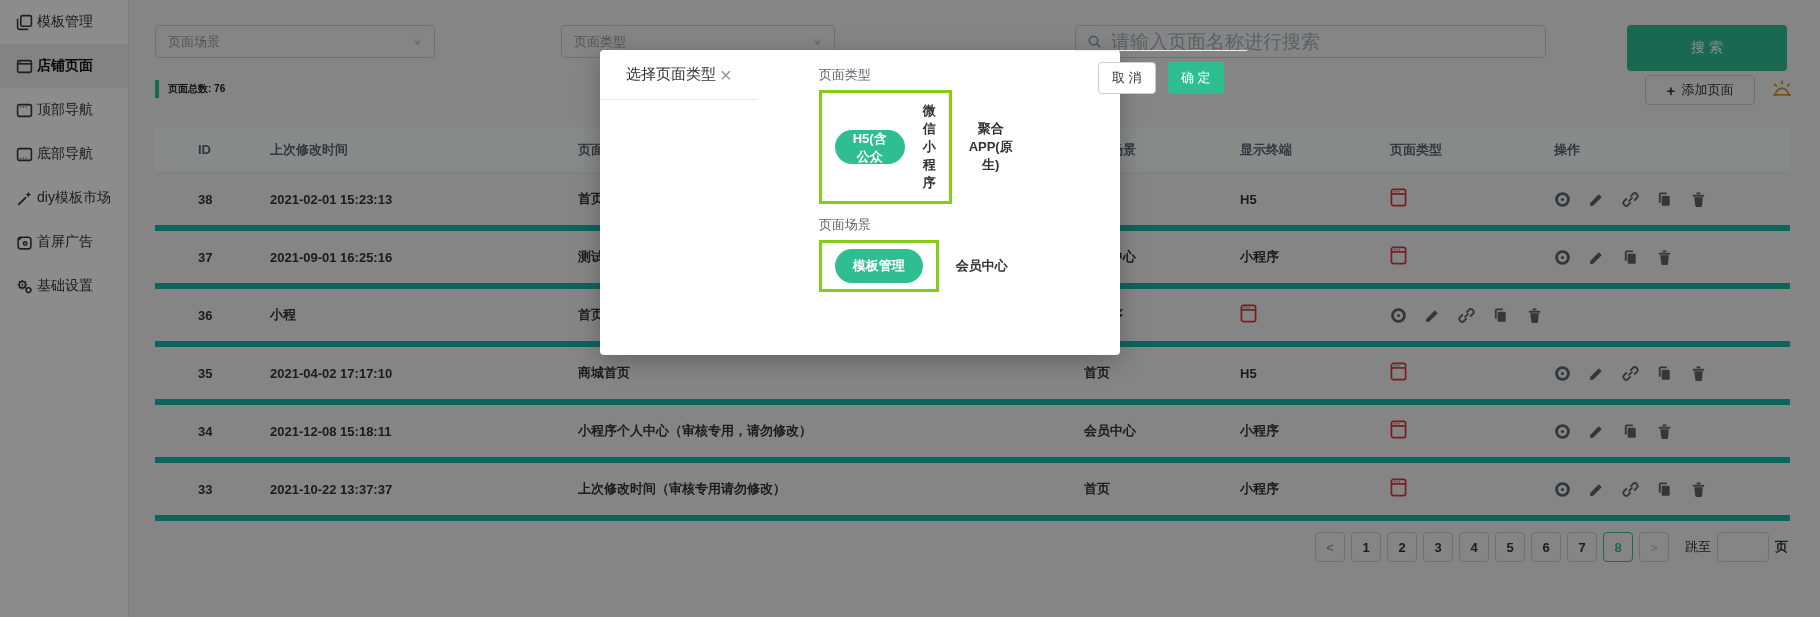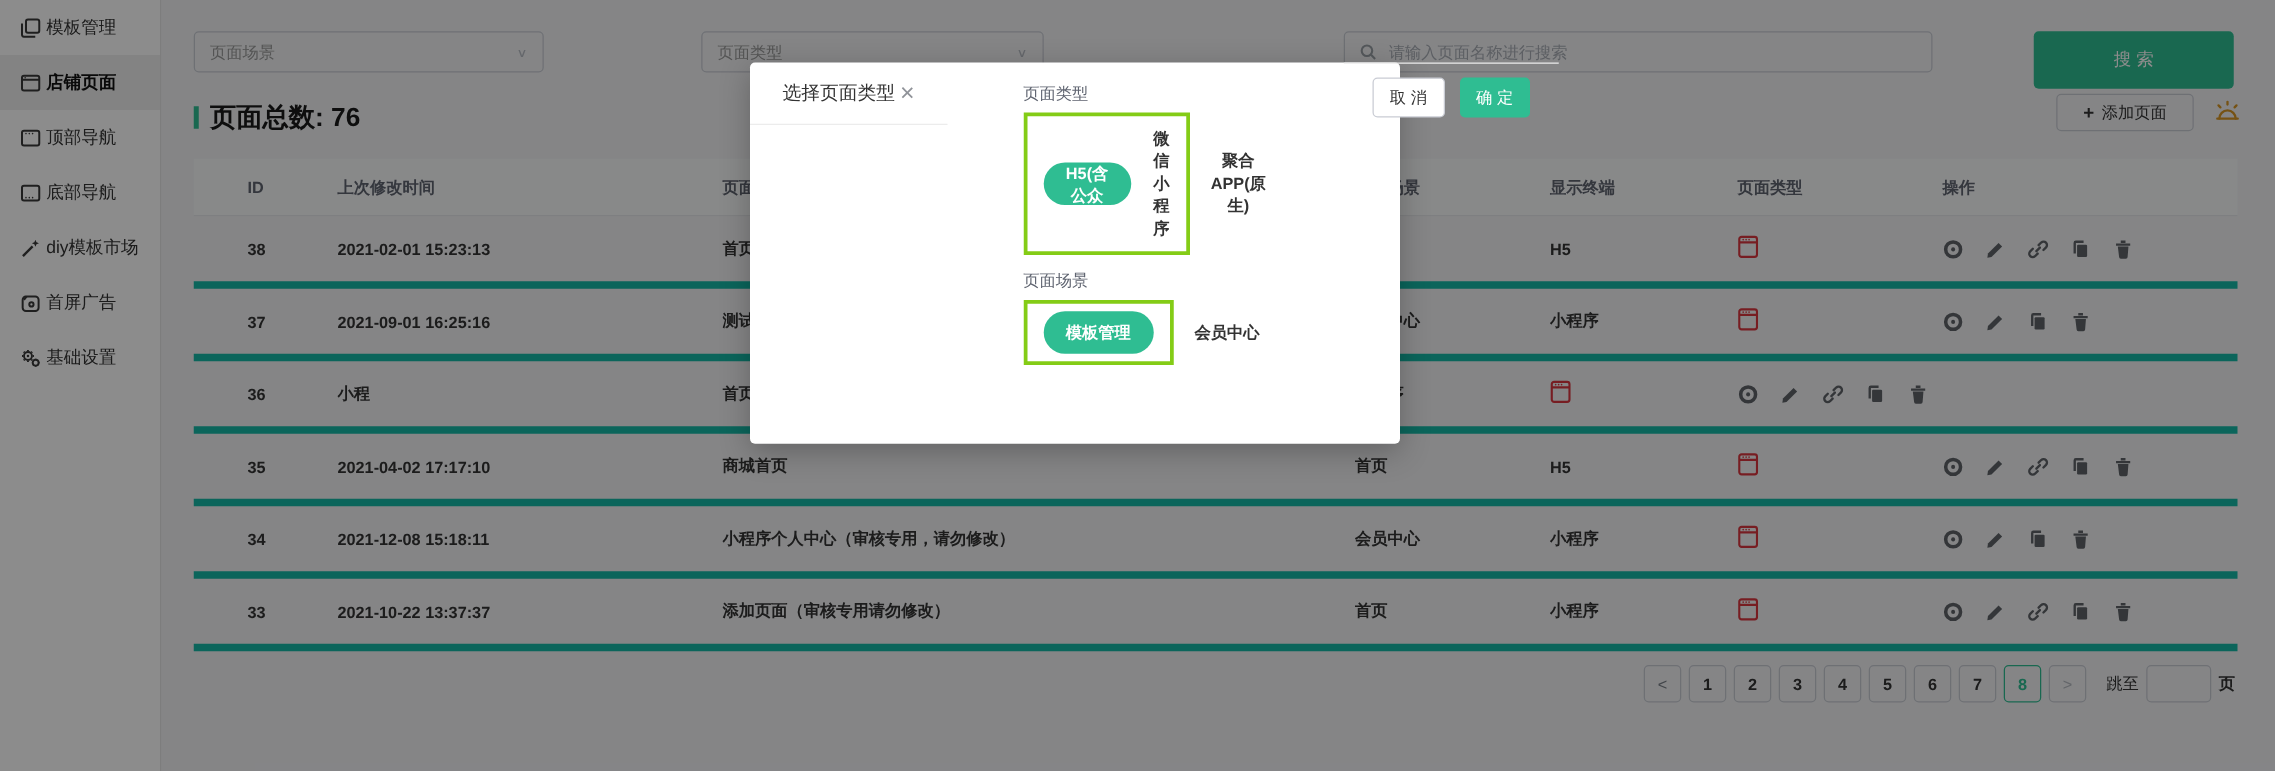--- a/index.html
+++ b/index.html
@@ -25,32 +25,32 @@
     position:absolute;height:33px;border:1px solid #c9ccd4;border-radius:4px;
     display:flex;align-items:center;justify-content:space-between;
     padding:0 12px;font-size:13px;color:#999;background:transparent;box-sizing:border-box;
   }
   .select .chev{color:#b8bcc4;font-size:12px;transform:scaleY(.8);}
   .search-box{
     position:absolute;height:33px;border:1px solid #c9ccd4;border-radius:4px;
     display:flex;align-items:center;gap:7px;padding:0 11px;box-sizing:border-box;background:transparent;
   }
   .search-box input{
-    border:none;outline:none;background:transparent;font-size:13px;flex:1;
+    border:none;outline:none;background:transparent;font-size:19px;flex:1;
     color:#b91c1c;font-family:Liberation Serif, serif;
   }
   .search-box input::placeholder{color:#a9adb5;}
   .btn-search{
     position:absolute;left:1499px;top:25px;width:160px;height:46px;
     background:#2fbd92;color:#fff;border:none;border-radius:4px;
     font-size:14px;cursor:pointer;font-family:inherit;
   }
   .total{
     position:absolute;left:27px;top:80px;display:flex;align-items:center;gap:9px;
-    font-size:21px;font-weight:bold;color:#1a1a1a;
+    font-size:10px;font-weight:bold;color:#1a1a1a;
   }
   .total .bar{width:4px;height:18px;background:#2fbd92;}
   .btn-add{
     position:absolute;left:1517px;top:75px;width:110px;height:30px;
     background:transparent;border:1px solid #c9ccd4;border-radius:4px;
     font-size:13px;color:#333;display:flex;align-items:center;justify-content:center;gap:6px;
     cursor:pointer;box-sizing:border-box;font-family:inherit;
   }
   .btn-add .plus{font-size:15px;font-weight:bold;line-height:1;}
   .bell{position:absolute;left:1642px;top:78px;width:24px;height:24px;color:#d79625;cursor:pointer;}
@@ -488,21 +488,21 @@
               <path d="M7 2.5h4" stroke="currentColor" stroke-width="2"></path>
               <path d="M4.5 6.5h9l-.7 9a1.5 1.5 0 0 1-1.5 1.4H7.1a1.5 1.5 0 0 1-1.5-1.4z" fill="currentColor"></path>
             </svg>
           </span>
       </div>
     </div>
 
     <div class="t-row">
       <div class="cell">33</div>
       <div class="cell">2021-10-22 13:37:37</div>
-      <div class="cell">添加页面（审核专用请勿修改）</div>
+      <div class="cell">上次修改时间（审核专用请勿修改）</div>
       <div class="cell">首页</div>
       <div class="cell">小程序</div>
       <div class="cell"><span class="ptype-ic">
             <svg viewBox="0 0 18 20" fill="none" stroke="#d9363e" stroke-width="1.8">
               <rect x="1.5" y="1.5" width="15" height="17" rx="2"></rect>
               <path d="M1.5 6.2h15"></path>
               <circle cx="4.8" cy="3.9" r="0.7" fill="#d9363e" stroke="none"></circle>
               <circle cx="7.3" cy="3.9" r="0.7" fill="#d9363e" stroke="none"></circle>
               <circle cx="9.8" cy="3.9" r="0.7" fill="#d9363e" stroke="none"></circle>
             </svg>

